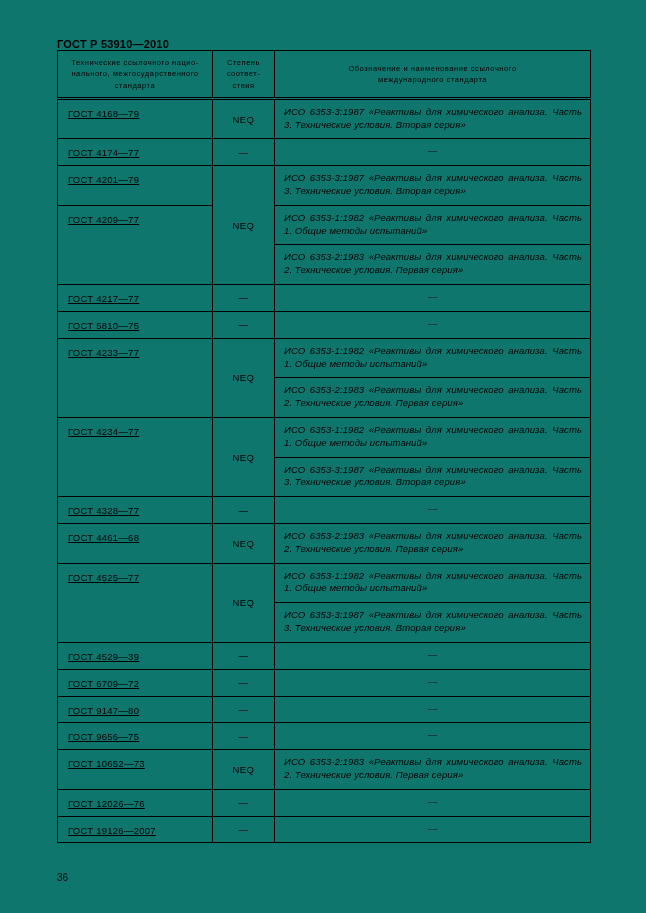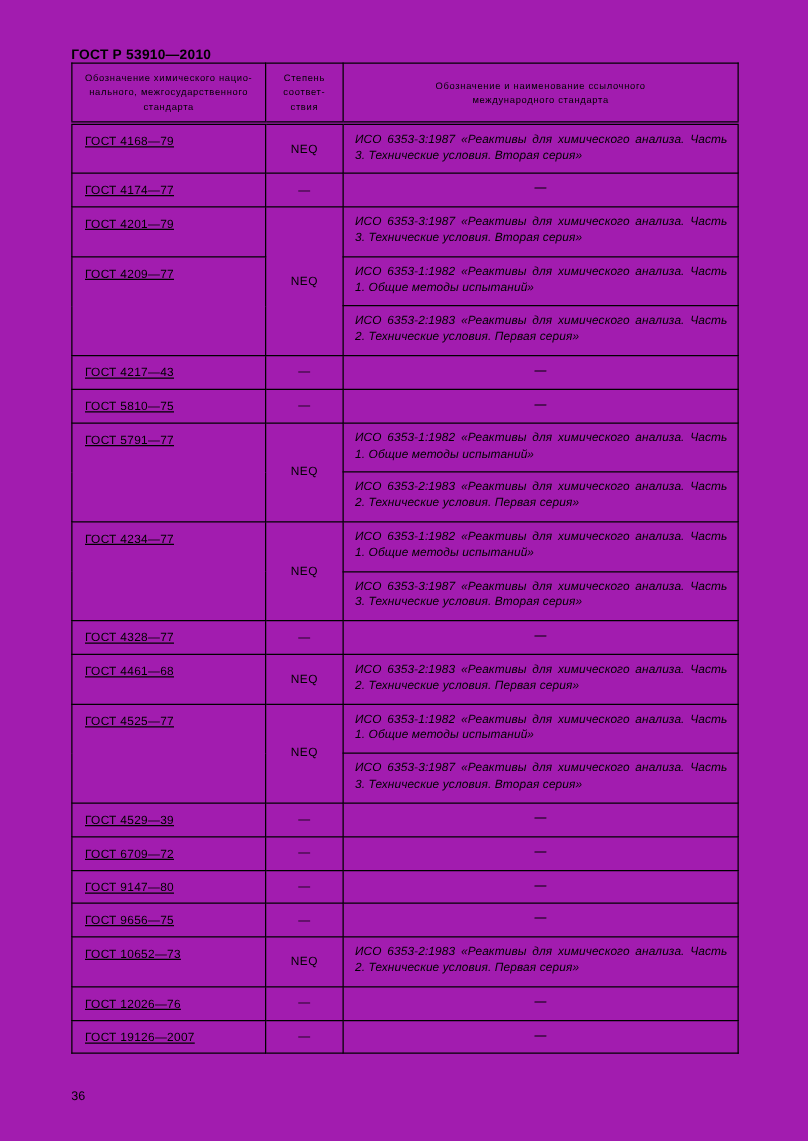--- a/index.html
+++ b/index.html
@@ -6,21 +6,21 @@
   html, body { background: #ffffff; }
   body {
     font-family: "Liberation Sans", sans-serif;
     color: #000;
     -webkit-font-smoothing: antialiased;
   }
   .page {
     position: relative;
     width: 646px;
     height: 913px;
-    background: #a21caf;
+    background: #0f766e;
     padding: 38px 56px 0 57px;
     overflow: hidden;
   }
   .doc-code {
     font-size: 11px;
     font-weight: bold;
     letter-spacing: 0.2px;
   }
   .caption {
     font-style: italic;
@@ -96,21 +96,21 @@
 
 
   <table class="std-table">
     <colgroup>
       <col class="c1">
         <col class="c2">
         <col class="c3">
     </colgroup>
     <thead>
       <tr>
-        <th>Обозначение химического нацио-
+        <th>Технические ссылочного нацио-
 нального, межгосударственного
 стандарта</th>
         <th>Степень
 соответ-
 ствия</th>
         <th>Обозначение и наименование ссылочного
 международного стандарта</th>
       </tr>
     </thead>
     <tbody id="table-body">
@@ -130,31 +130,31 @@
           <td class="iso-cell">ИСО 6353-3:1987 «Реактивы для химического анализа. Часть 3. Технические условия. Вторая серия»</td>
         </tr>
         <tr>
           <td class="gost-cell" rowspan="2">ГОСТ 4209—77</td>
           <td class="iso-cell">ИСО 6353-1:1982 «Реактивы для химического анализа. Часть 1. Общие методы испытаний»</td>
         </tr>
         <tr>
           <td class="iso-cell">ИСО 6353-2:1983 «Реактивы для химического анализа. Часть 2. Технические условия. Первая серия»</td>
         </tr>
         <tr>
-          <td class="gost-cell" rowspan="1">ГОСТ 4217—43</td>
+          <td class="gost-cell" rowspan="1">ГОСТ 4217—77</td>
           <td class="degree-cell" rowspan="1">—</td>
           <td class="iso-cell dash">—</td>
         </tr>
         <tr>
           <td class="gost-cell" rowspan="1">ГОСТ 5810—75</td>
           <td class="degree-cell" rowspan="1">—</td>
           <td class="iso-cell dash">—</td>
         </tr>
         <tr>
-          <td class="gost-cell" rowspan="2">ГОСТ 5791—77</td>
+          <td class="gost-cell" rowspan="2">ГОСТ 4233—77</td>
           <td class="degree-cell" rowspan="2">NEQ</td>
           <td class="iso-cell">ИСО 6353-1:1982 «Реактивы для химического анализа. Часть 1. Общие методы испытаний»</td>
         </tr>
         <tr>
           <td class="iso-cell">ИСО 6353-2:1983 «Реактивы для химического анализа. Часть 2. Технические условия. Первая серия»</td>
         </tr>
         <tr>
           <td class="gost-cell" rowspan="2">ГОСТ 4234—77</td>
           <td class="degree-cell" rowspan="2">NEQ</td>
           <td class="iso-cell">ИСО 6353-1:1982 «Реактивы для химического анализа. Часть 1. Общие методы испытаний»</td>

